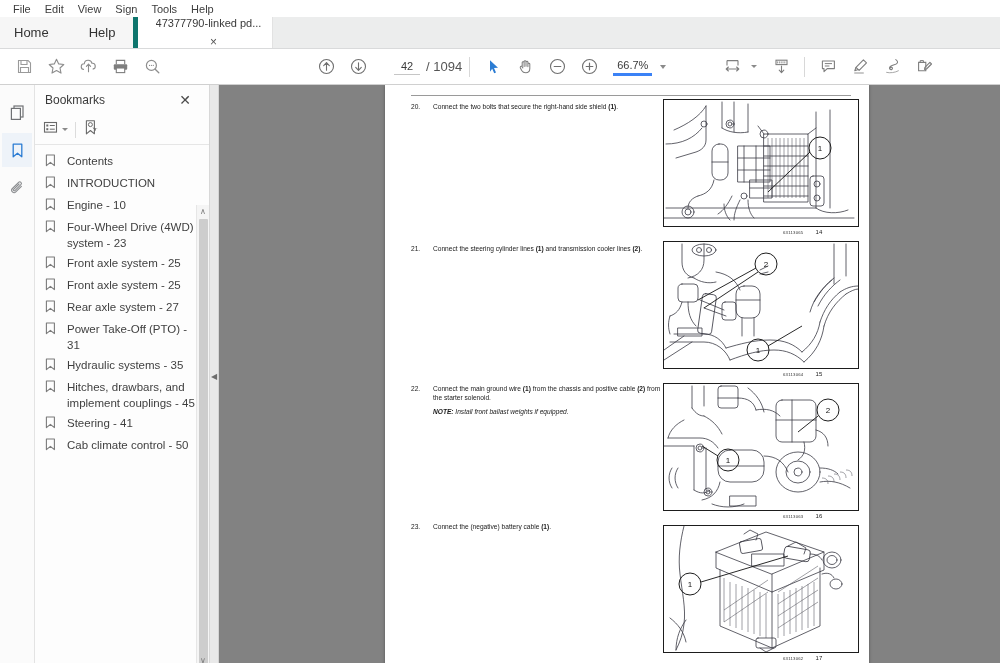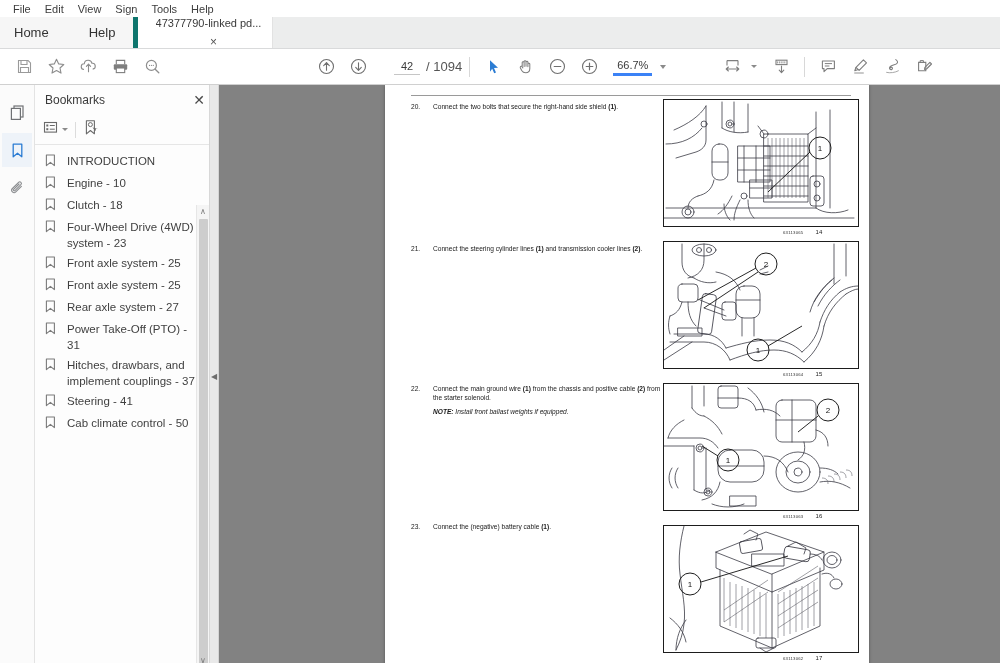--- a/index.html
+++ b/index.html
@@ -148,21 +148,21 @@
   .bmpanel {
     width: 175px;
     background: #fdfdfd;
     border-right: 1px solid #d8d8d8;
     display: flex; flex-direction: column;
     position: relative;
   }
   .bmhead {
     height: 30px;
     display: flex; align-items: center;
-    padding: 0 4px 0 10px;
+    padding: 0 18px 0 10px;
     font-size: 12px;
     color: #3a3a3a;
   }
   .bmhead .t { flex: 1; }
   .bmhead .x { font-size: 14px; color: #4a4a4a; line-height: 1; }
   .bmtools {
     height: 30px;
     display: flex; align-items: center;
     padding-left: 8px;
     border-bottom: 1px solid #e6e6e6;
@@ -490,38 +490,38 @@
             <path d="M9.4 8.6l3.4 3.4v-2.2h2.2z" fill="#6a6a6a"></path>
           </svg>
       </span>
     </div>
 
     <div class="bmlist">
       <div class="bmitem">
         <span class="bico"><svg width="11" height="13" viewBox="0 0 11 13">
               <path d="M1.4 1h8v10.6l-4-3.2-4 3.2z" fill="none" stroke="#7b7b7b" stroke-width="1.1" stroke-linejoin="round"></path>
             </svg></span>
+        <span class="blabel">Contents</span>
+      </div>
+      <div class="bmitem">
+        <span class="bico"><svg width="11" height="13" viewBox="0 0 11 13">
+              <path d="M1.4 1h8v10.6l-4-3.2-4 3.2z" fill="none" stroke="#7b7b7b" stroke-width="1.1" stroke-linejoin="round"></path>
+            </svg></span>
         <span class="blabel">INTRODUCTION</span>
       </div>
       <div class="bmitem">
         <span class="bico"><svg width="11" height="13" viewBox="0 0 11 13">
               <path d="M1.4 1h8v10.6l-4-3.2-4 3.2z" fill="none" stroke="#7b7b7b" stroke-width="1.1" stroke-linejoin="round"></path>
             </svg></span>
         <span class="blabel">Engine - 10</span>
       </div>
       <div class="bmitem">
         <span class="bico"><svg width="11" height="13" viewBox="0 0 11 13">
               <path d="M1.4 1h8v10.6l-4-3.2-4 3.2z" fill="none" stroke="#7b7b7b" stroke-width="1.1" stroke-linejoin="round"></path>
             </svg></span>
-        <span class="blabel">Clutch - 18</span>
-      </div>
-      <div class="bmitem">
-        <span class="bico"><svg width="11" height="13" viewBox="0 0 11 13">
-              <path d="M1.4 1h8v10.6l-4-3.2-4 3.2z" fill="none" stroke="#7b7b7b" stroke-width="1.1" stroke-linejoin="round"></path>
-            </svg></span>
         <span class="blabel">Four-Wheel Drive (4WD) system - 23</span>
       </div>
       <div class="bmitem">
         <span class="bico"><svg width="11" height="13" viewBox="0 0 11 13">
               <path d="M1.4 1h8v10.6l-4-3.2-4 3.2z" fill="none" stroke="#7b7b7b" stroke-width="1.1" stroke-linejoin="round"></path>
             </svg></span>
         <span class="blabel">Front axle system - 25</span>
       </div>
       <div class="bmitem">
         <span class="bico"><svg width="11" height="13" viewBox="0 0 11 13">
@@ -538,21 +538,27 @@
       <div class="bmitem">
         <span class="bico"><svg width="11" height="13" viewBox="0 0 11 13">
               <path d="M1.4 1h8v10.6l-4-3.2-4 3.2z" fill="none" stroke="#7b7b7b" stroke-width="1.1" stroke-linejoin="round"></path>
             </svg></span>
         <span class="blabel">Power Take-Off (PTO) - 31</span>
       </div>
       <div class="bmitem">
         <span class="bico"><svg width="11" height="13" viewBox="0 0 11 13">
               <path d="M1.4 1h8v10.6l-4-3.2-4 3.2z" fill="none" stroke="#7b7b7b" stroke-width="1.1" stroke-linejoin="round"></path>
             </svg></span>
-        <span class="blabel">Hitches, drawbars, and implement couplings - 37</span>
+        <span class="blabel">Hydraulic systems - 35</span>
+      </div>
+      <div class="bmitem">
+        <span class="bico"><svg width="11" height="13" viewBox="0 0 11 13">
+              <path d="M1.4 1h8v10.6l-4-3.2-4 3.2z" fill="none" stroke="#7b7b7b" stroke-width="1.1" stroke-linejoin="round"></path>
+            </svg></span>
+        <span class="blabel">Hitches, drawbars, and implement couplings - 45</span>
       </div>
       <div class="bmitem">
         <span class="bico"><svg width="11" height="13" viewBox="0 0 11 13">
               <path d="M1.4 1h8v10.6l-4-3.2-4 3.2z" fill="none" stroke="#7b7b7b" stroke-width="1.1" stroke-linejoin="round"></path>
             </svg></span>
         <span class="blabel">Steering - 41</span>
       </div>
       <div class="bmitem">
         <span class="bico"><svg width="11" height="13" viewBox="0 0 11 13">
               <path d="M1.4 1h8v10.6l-4-3.2-4 3.2z" fill="none" stroke="#7b7b7b" stroke-width="1.1" stroke-linejoin="round"></path>

